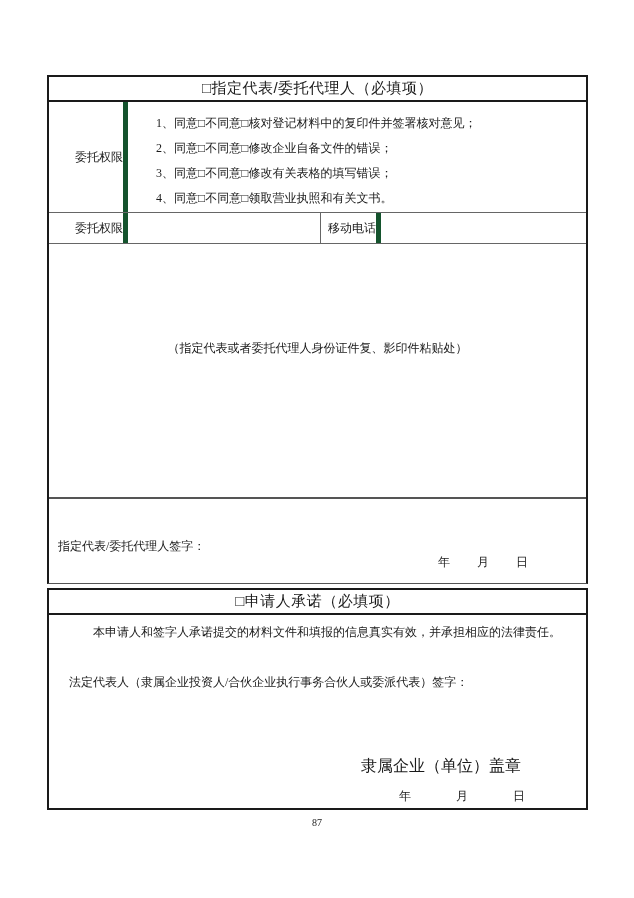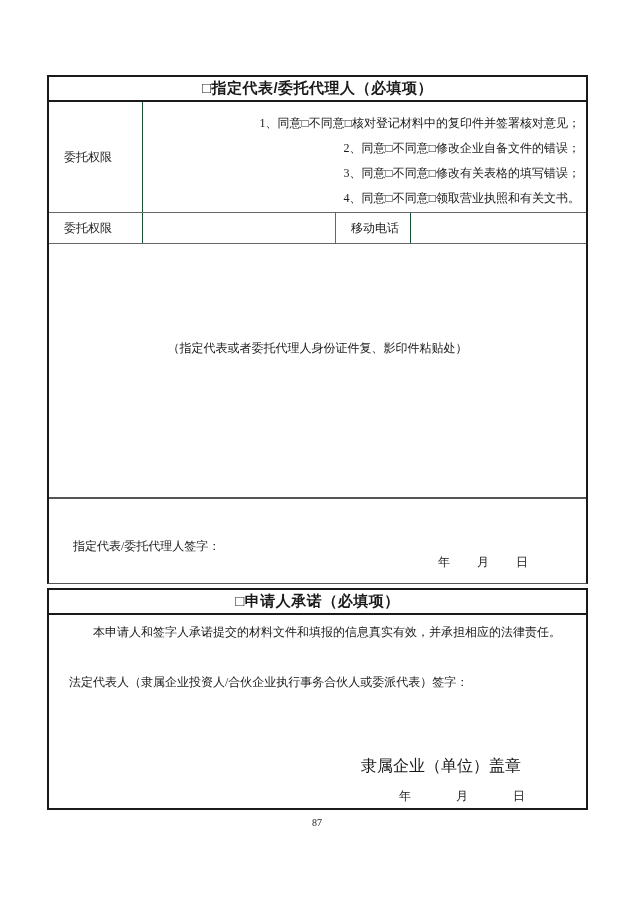--- a/index.html
+++ b/index.html
@@ -24,55 +24,54 @@
   }
   .tbl1 { top: 75px; height: 509px; border-bottom-width: 1px; border-bottom-color: #555; }
   .tbl2 { top: 588px; height: 222px; }
   .hdr {
     flex: 0 0 25px;
     border-bottom: 2px solid #1a1a1a;
     display: flex;
     align-items: center;
     justify-content: center;
     font-family: "Liberation Sans", "DejaVu Sans", sans-serif;
-    font-weight: bold;
+    font-weight: normal;
     font-size: 15px;
     letter-spacing: 0.5px;
   }
   .row { display: flex; width: 100%; }
   .auth-row { flex: 0 0 111px; border-bottom: 1px solid #666; }
   .label-cell {
     flex: 0 0 79px;
-    border-right: 1px solid #14532d;
+    border-right: 5px solid #14532d;
     display: flex;
     align-items: center;
-    justify-content: flex-start;
+    justify-content: flex-end;
     font-size: 12px;
-    margin-left: 15px;
   }
   .auth-items {
     flex: 1;
     display: flex;
     flex-direction: column;
     padding: 9px 6px 0 28px;
     font-size: 12px;
   }
-  .auth-item { height: 25px; line-height: 25px; white-space: nowrap; text-align: right; }
+  .auth-item { height: 25px; line-height: 25px; white-space: nowrap; }
   .phone-row { flex: 0 0 31px; border-bottom: 1px solid #666; }
   .phone-fill-1 { flex: 0 0 193px; border-right: 1px solid #666; }
   .mob-label { flex: 0 0 60px; }
   .phone-fill-2 { flex: 1; }
   .photo-row {
     flex: 0 0 255px;
     border-bottom: 2px solid #555;
     justify-content: center;
   }
   .photo-text { margin-top: 96px; font-size: 12px; height: 18px; }
   .sign-row { flex: 1; position: relative; font-size: 12px; }
-  .sign-label { position: absolute; left: 24px; top: 39px; }
+  .sign-label { position: absolute; left: 9px; top: 39px; }
   .date-row { position: absolute; display: flex; font-size: 12px; }
   .date-1 { right: 58px; top: 55px; gap: 27px; }
   .t2-body { flex: 1; position: relative; font-size: 12px; padding: 0 20px; }
   .statement { margin-top: 9px; line-height: 17px; text-indent: 24px; }
   .legal-sign-label { margin-top: 33px; line-height: 17px; font-family: Liberation Serif, serif; }
   .stamp-label { position: absolute; right: 65px; bottom: 31px; font-size: 16px; }
   .date-2 { right: 61px; bottom: 3px; gap: 45px; }
   .page-num {
     position: absolute;
     top: 817px;

